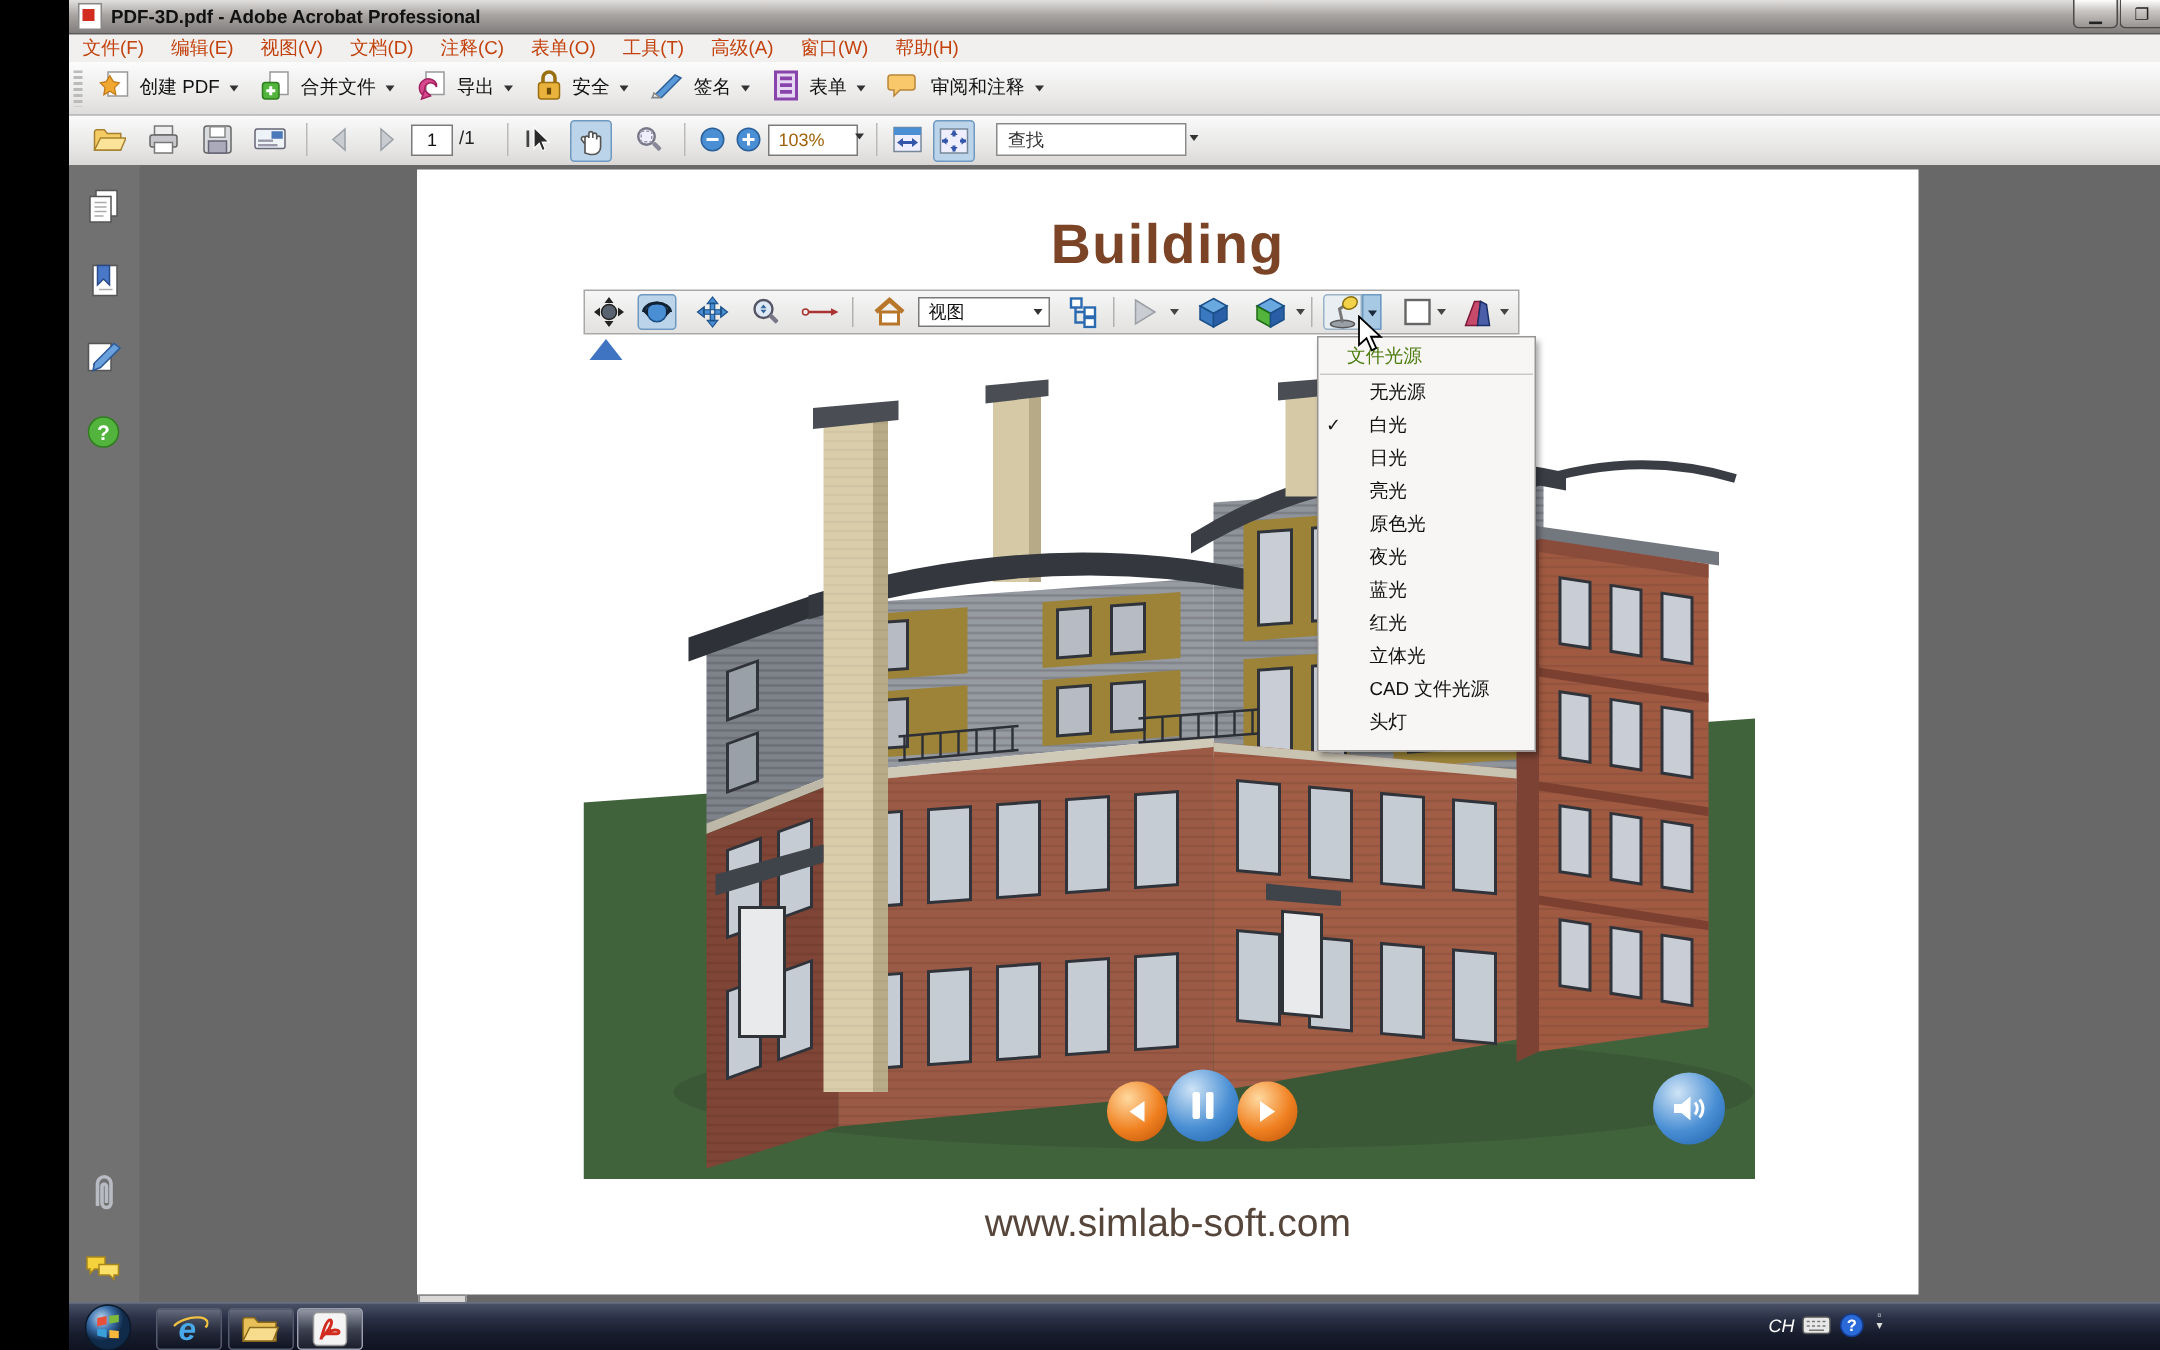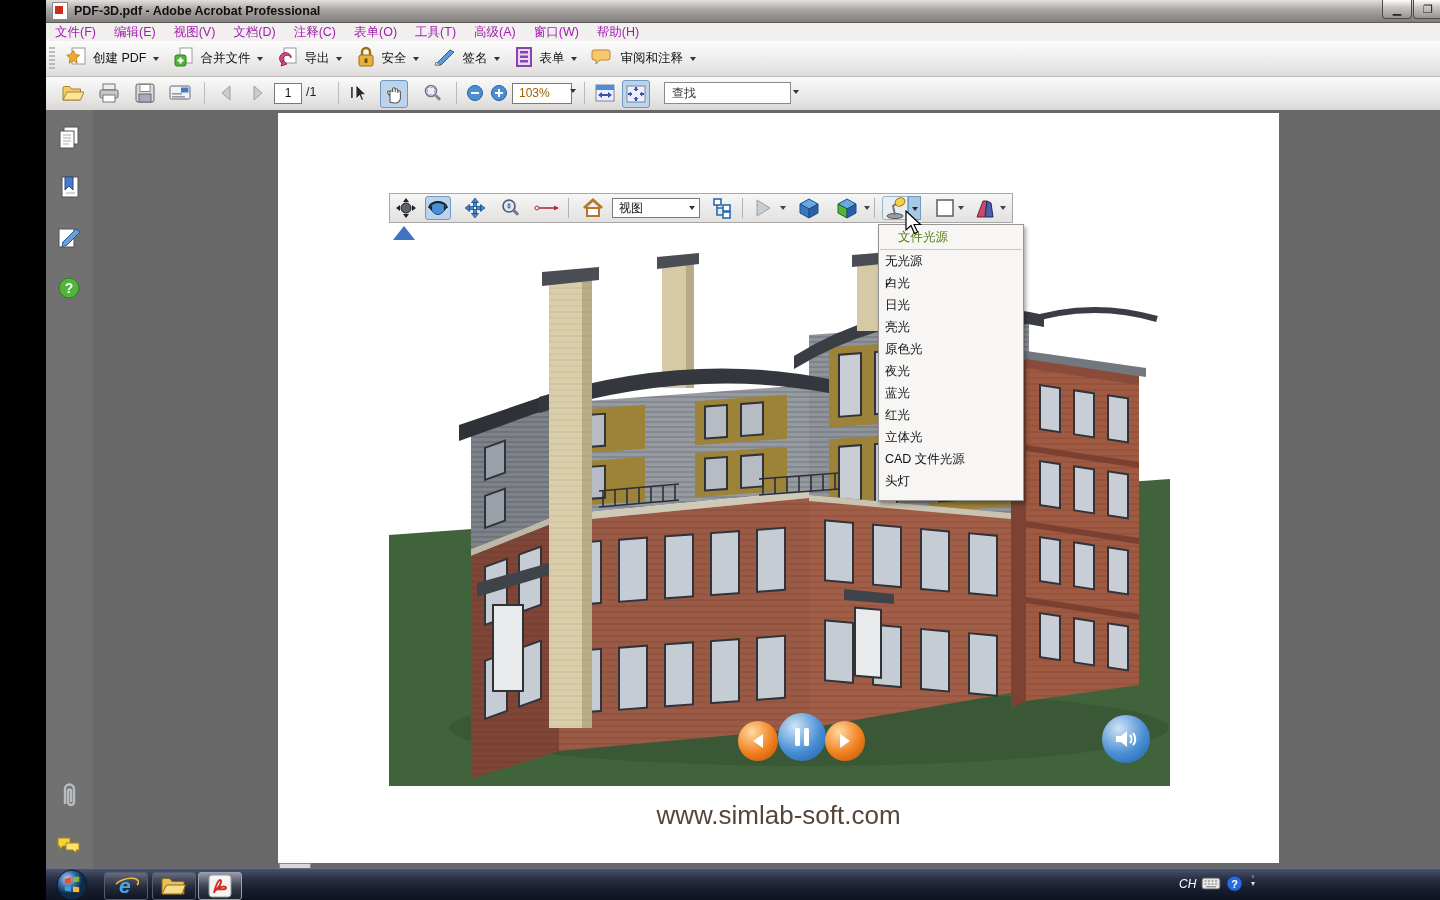--- a/index.html
+++ b/index.html
@@ -14,21 +14,21 @@
   .pdficon{width:14px;height:16px;margin-left:6px;background:#fff;border:1px solid #888;
     position:relative;}
   .pdficon:before{content:"";position:absolute;left:2px;top:3px;width:8px;height:8px;background:#d22b1f;}
   .winbtn{width:28px;height:18px;border:1px solid #4d4b4a;border-top:none;border-radius:0 0 4px 4px;
     background:linear-gradient(#fdfdfd,#c9c6c4 40%,#989492);display:flex;align-items:center;justify-content:center;
     font-size:11px;color:#222;font-weight:bold;}
   .winbtn.close{background:linear-gradient(#f6c6b8,#e08a74 40%,#c04a30);width:32px;color:#3a120a;}
   
   #menubar{left:0;top:23px;width:1440px;height:18px;background:#f1f0ef;display:flex;
     align-items:center;gap:0;border-bottom:1px solid #d8d7d6;}
-  #menubar .mitem{font-size:12.5px;color:#a21caf;padding:0 9px;}
+  #menubar .mitem{font-size:12.5px;color:#c2410c;padding:0 9px;}
   #menubar .mclose{position:absolute;right:8px;font-size:11px;color:#222;font-weight:bold;}
   
   #toolbar1{left:0;top:41px;width:1440px;height:35px;
     background:linear-gradient(#fcfcfc,#e9e8e7 70%,#dddcdb);border-bottom:1px solid #bdbcbb;
     display:flex;align-items:center;}
   .grip{width:6px;height:24px;margin:0 4px 0 3px;
     background:repeating-linear-gradient(#bbb 0 2px,transparent 2px 4px);}
   .tb-btn{display:flex;align-items:center;gap:5px;padding:3px 7px;font-size:12.5px;color:#111;}
   .dn{width:0;height:0;border-left:3.5px solid transparent;border-right:3.5px solid transparent;
     border-top:4px solid #333;margin-left:2px;}
@@ -70,21 +70,21 @@
   .viewcombo{position:absolute;left:222px;top:4px;width:88px;height:20px;background:#fff;
     border:1px solid #7a7a7a;font-size:12px;line-height:18px;color:#111;padding-left:6px;box-sizing:border-box;}
   .viewcombo .dn{position:absolute;right:4px;top:7px;}
   #collapse-tri{left:347px;top:226px;width:0;height:0;border-left:11px solid transparent;
     border-right:11px solid transparent;border-bottom:14px solid #3f74c2;}
   
   #lightmenu{left:832px;top:224px;width:146px;height:277px;background:#f7f6f5;
     border:1px solid #979695;box-shadow:2px 3px 4px rgba(0,0,0,.35);box-sizing:border-box;}
   .lm-head{height:24px;line-height:24px;padding-left:19px;font-size:12.5px;color:#4d7c0f;}
   .lm-sep{height:1px;background:#c9c8c7;margin:0 1px;}
-  .lm-item{height:22px;line-height:22px;padding-left:6px;font-size:12.5px;color:#111;position:relative;}
+  .lm-item{height:22px;line-height:22px;padding-left:34px;font-size:12.5px;color:#111;position:relative;}
   .lm-check{position:absolute;left:5px;top:0;font-size:12px;color:#111;}
   
   .pbtn{border-radius:50%;display:flex;align-items:center;justify-content:center;}
   .pbtn.orange{background:radial-gradient(circle at 35% 28%,#ffd9a0,#f08020 55%,#b84f06);}
   .pbtn.blue{background:radial-gradient(circle at 35% 28%,#cfe4f6,#4a8fd4 55%,#1a5fa8);}
   
   #vscroll{left:1424px;top:113px;width:16px;height:750px;background:#f1f0ee;border-left:1px solid #9a9998;box-sizing:border-box;}
   .varrow{position:absolute;left:4px;width:0;height:0;border-left:4px solid transparent;border-right:4px solid transparent;}
   #hthumb{left:233px;top:863px;width:32px;height:6px;background:#d9d8d7;border:1px solid #8a8a8a;box-sizing:border-box;}
   
@@ -323,20 +323,21 @@
         <svg width="26" height="22">
           <path d="M2 3 h12 v8 h-7 l-3 3 v-3 h-2z" fill="#f5d23c" stroke="#a8861a"></path>
           <path d="M10 8 h13 v7 h-3 v3 l-3 -3 h-7z" fill="#fbe want"></path>
           <path d="M10 8 h13 v7 h-3 v3 l-3 -3 h-7z" fill="#fbe06a" stroke="#a8861a"></path>
         </svg>
       </div>
   </div>
 
   <div id="docarea" class="abs"></div>
   <div id="page" class="abs"></div>
+  <div id="doc-title" class="abs">Building</div>
   <div id="doc-footer" class="abs">www.simlab-soft.com</div>
 
   <div class="abs" style="left:343px;top:223px;width:781px;height:563px;background:#fff;">
     <svg width="781" height="563" viewBox="0 0 781 563">
       <defs>
         <pattern id="siding" width="6" height="5" patternUnits="userSpaceOnUse">
           <rect width="6" height="5" fill="none"></rect>
             <line x1="0" y1="4" x2="6" y2="4" stroke="rgba(0,0,0,.16)" stroke-width="1.4"></line>
         </pattern>
         <pattern id="brickp" width="8" height="6" patternUnits="userSpaceOnUse">

